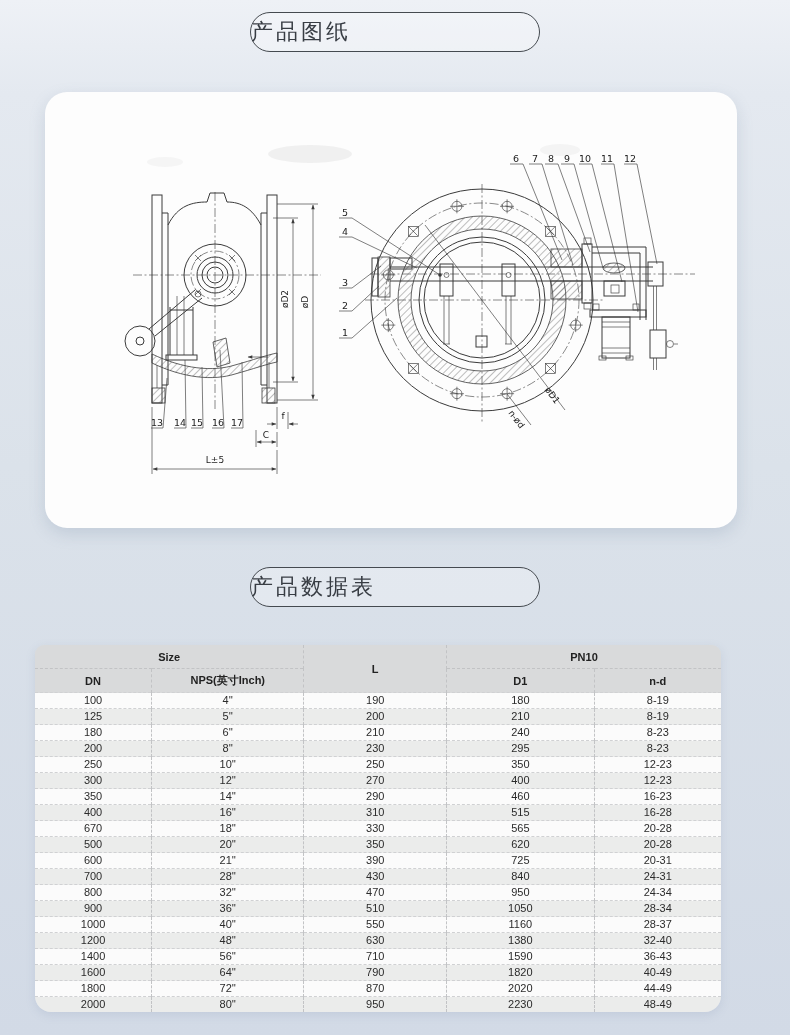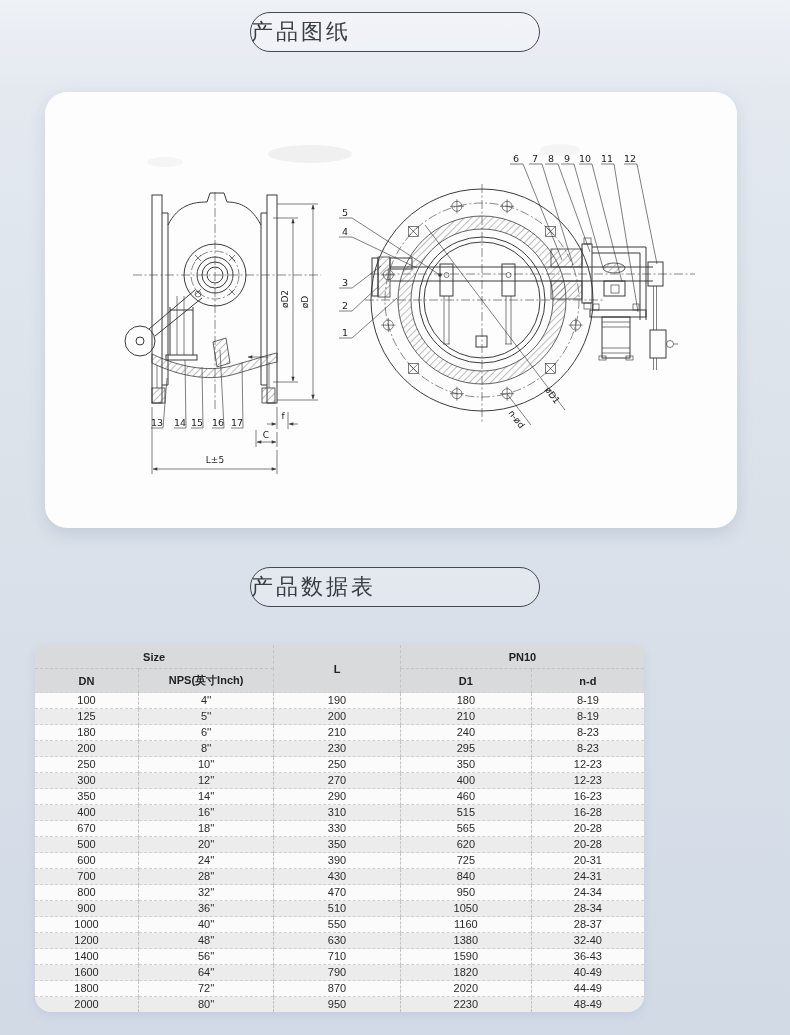--- a/index.html
+++ b/index.html
@@ -17,21 +17,21 @@
   }
   .pill1{top:12px;}
   .pill2{top:567px;}
   .card{
     position:absolute;left:45px;top:92px;width:692px;height:436px;
     background:#fdfdfd;border-radius:22px;
     box-shadow:0 6px 16px rgba(110,130,160,0.22);
   }
   .card svg{display:block;}
   .tablewrap{
-    position:absolute;left:35px;top:645px;width:609px;
+    position:absolute;left:35px;top:645px;width:686px;
     border-radius:9px 9px 16px 16px;overflow:hidden;
     box-shadow:0 3px 10px rgba(120,140,170,0.18);
   }
   table{width:100%;border-collapse:collapse;table-layout:fixed;}
   col.c1{width:17%;} col.c2{width:22.2%;} col.c3{width:20.8%;} col.c4{width:21.5%;} col.c5{width:18.5%;}
   th{
     background:#d9dadb;height:23px;font-size:11px;font-weight:bold;color:#222;
     padding:0;text-align:center;
   }
   td{
@@ -397,21 +397,21 @@
         </tr>
         <tr>
           <td>500</td>
           <td>20''</td>
           <td>350</td>
           <td>620</td>
           <td>20-28</td>
         </tr>
         <tr>
           <td>600</td>
-          <td>24''</td>
+          <td>21''</td>
           <td>390</td>
           <td>725</td>
           <td>20-31</td>
         </tr>
         <tr>
           <td>700</td>
           <td>28''</td>
           <td>430</td>
           <td>840</td>
           <td>24-31</td>

